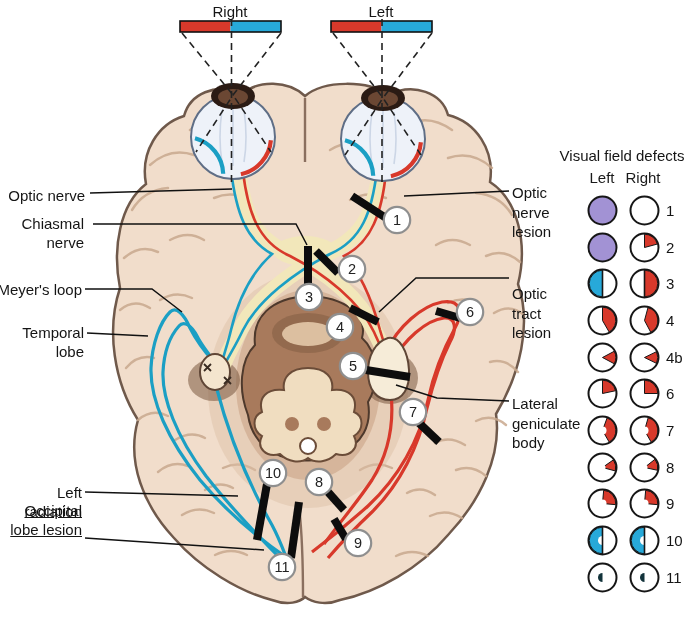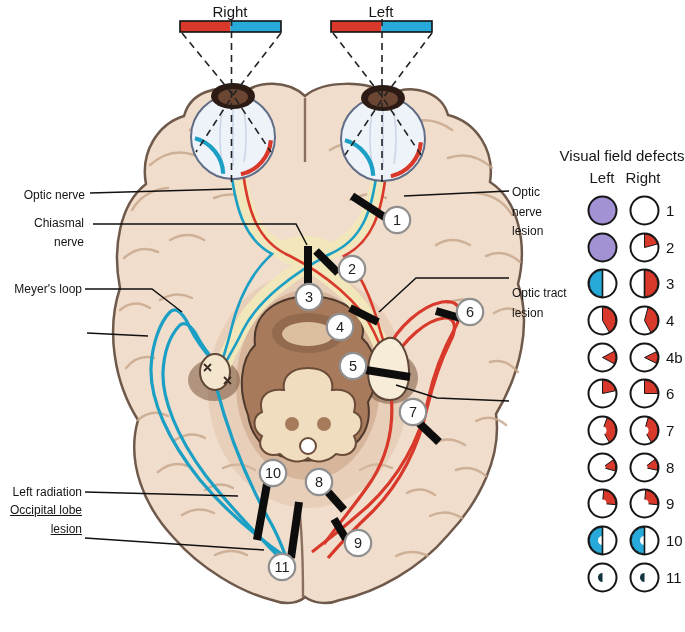--- a/index.html
+++ b/index.html
@@ -1,19 +1,19 @@
 <!DOCTYPE html>
 <html><head>
 <meta charset="utf-8">
 <style>
   html,body{margin:0;padding:0;background:#fff;}
   .stage{position:relative;width:685px;height:632px;background:#fff;overflow:hidden;
          font-family:"Liberation Sans",sans-serif;color:#1a1a1a;}
   .stage svg{position:absolute;left:0;top:0;}
-  .lbl{position:absolute;font-size:12px;line-height:19px;color:#151515;}
+  .lbl{position:absolute;font-size:15px;line-height:19px;color:#151515;}
   .lbl.r{text-align:right;}
   .lbl.l{text-align:left;line-height:19.5px;}
   .barlbl{position:absolute;width:70px;text-align:center;font-size:15px;color:#151515;}
   .legend-title{position:absolute;left:557px;top:147px;width:130px;text-align:center;
                 font-size:15px;color:#151515;}
   .legend-head{position:absolute;left:560px;top:169px;width:125px;height:18px;font-size:15px;}
   .legend-head .hl{position:absolute;left:27px;width:30px;text-align:center;}
   .legend-head .hr{position:absolute;left:62px;width:42px;text-align:center;}
   .legend-rows{position:absolute;left:587px;top:192px;width:98px;}
   .legend-row{display:flex;align-items:center;height:36.7px;}
@@ -244,25 +244,27 @@
         </g>
       </g>
   </svg>
 
   <div class="barlbl" style="left:195px;top:3px;">Right</div>
   <div class="barlbl" style="left:346px;top:3px;">Left</div>
 
   <div class="lbl r" style="right:600px;top:186px;white-space:nowrap;">Optic nerve</div>
   <div class="lbl r" style="right:601px;top:214px;width:70px;">Chiasmal nerve</div>
   <div class="lbl r" style="right:603px;top:280px;white-space:nowrap;">Meyer's loop</div>
+  <div class="lbl r" style="right:601px;top:323px;width:70px;">Temporal lobe</div>
   <div class="lbl r" style="right:603px;top:483px;width:70px;">Left radiation</div>
   <div class="lbl r" style="right:603px;top:501px;width:80px;text-decoration:underline;">Occipital lobe lesion</div>
 
   <div class="lbl l" style="left:512px;top:183px;width:55px;">Optic nerve lesion</div>
   <div class="lbl l" style="left:512px;top:284px;width:55px;">Optic tract lesion</div>
+  <div class="lbl l" style="left:512px;top:394px;width:76px;">Lateral geniculate body</div>
 
   <div class="legend-title">Visual field defects</div>
   <div class="legend-head">
     <span class="hl">Left</span>
     <span class="hr">Right</span>
   </div>
   <div class="legend-rows" id="legend-rows">
       <div class="legend-row">
         <svg width="31" height="31" viewBox="-15.5 -15.5 31 31">
           <circle cx="0" cy="0" r="14" fill="#a292d4" stroke="#161616" stroke-width="2"></circle>

